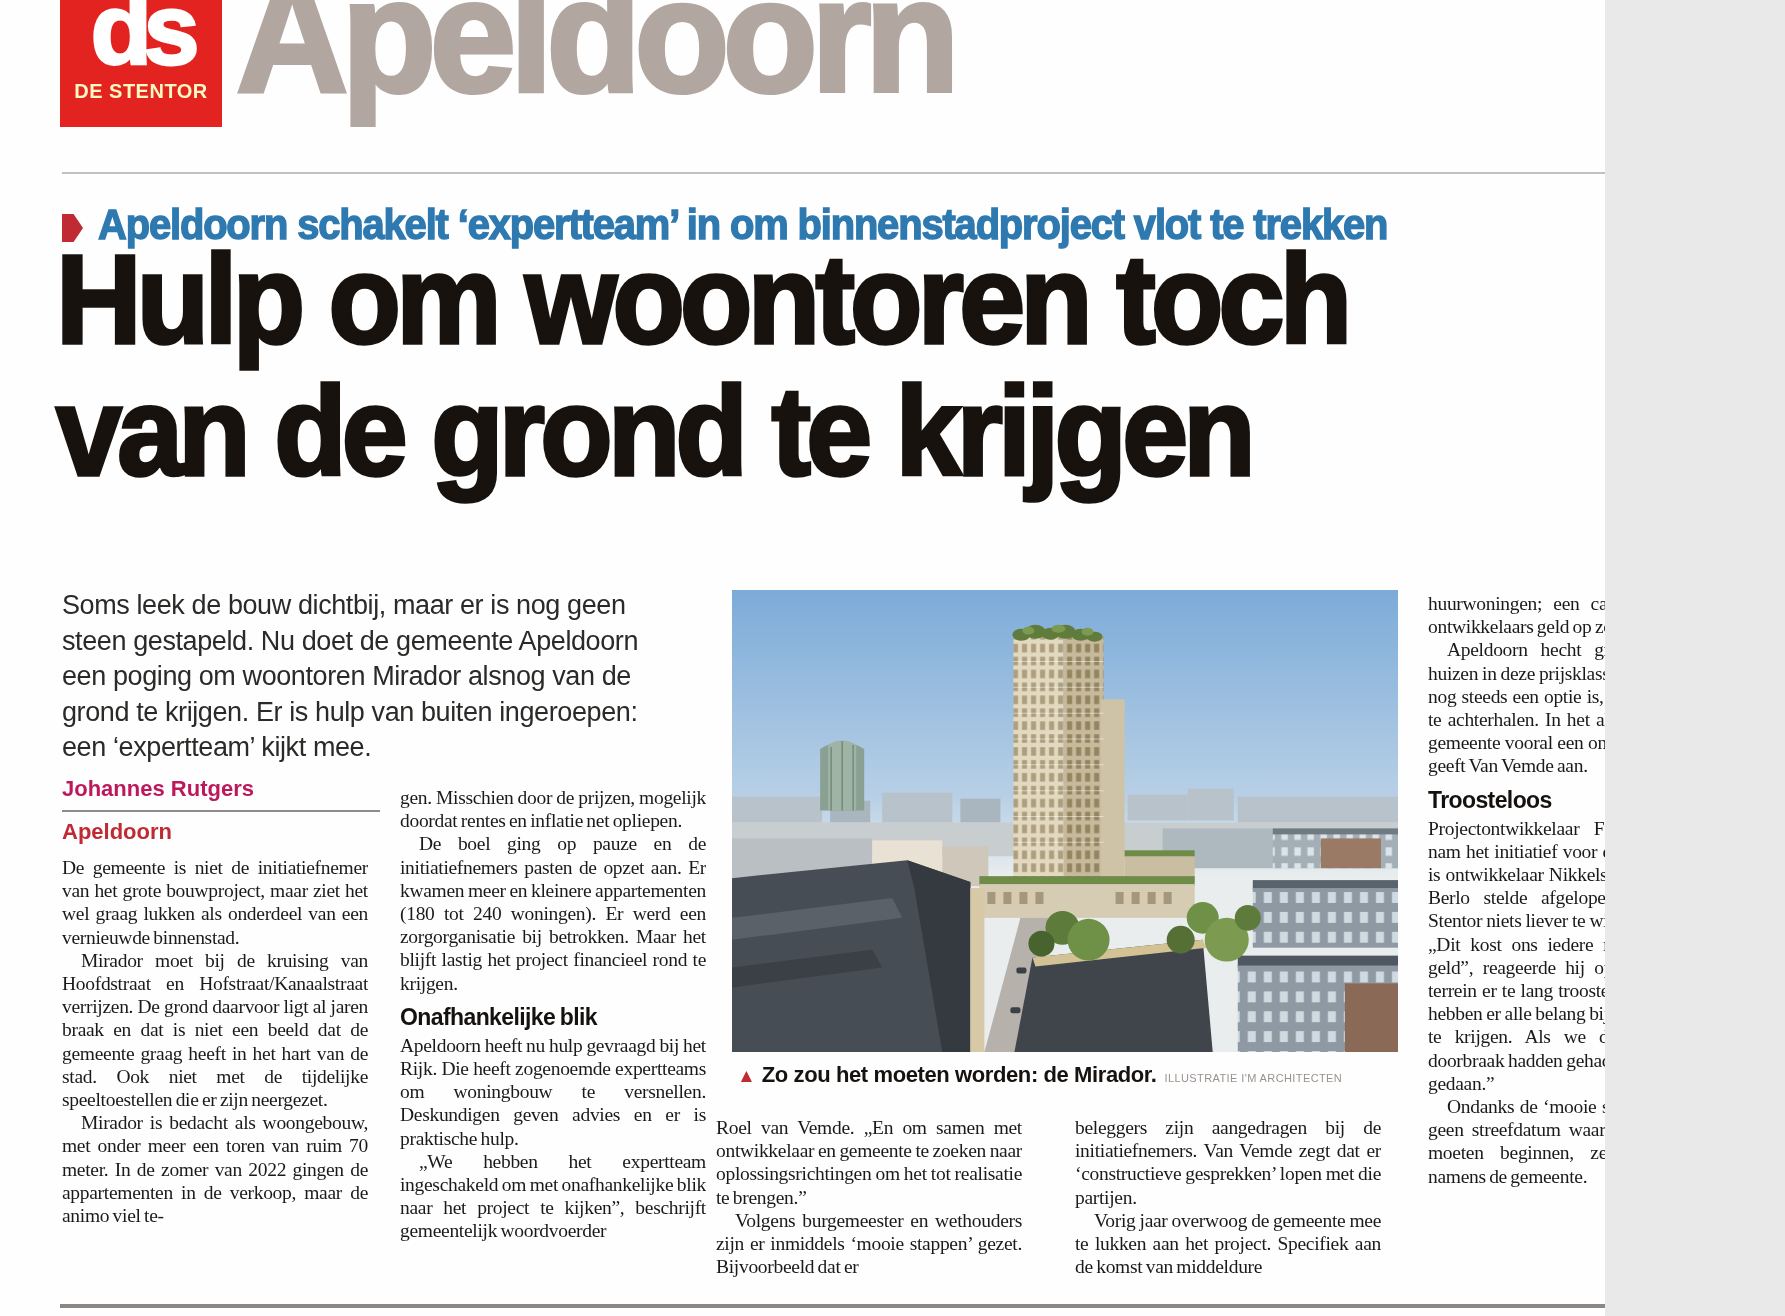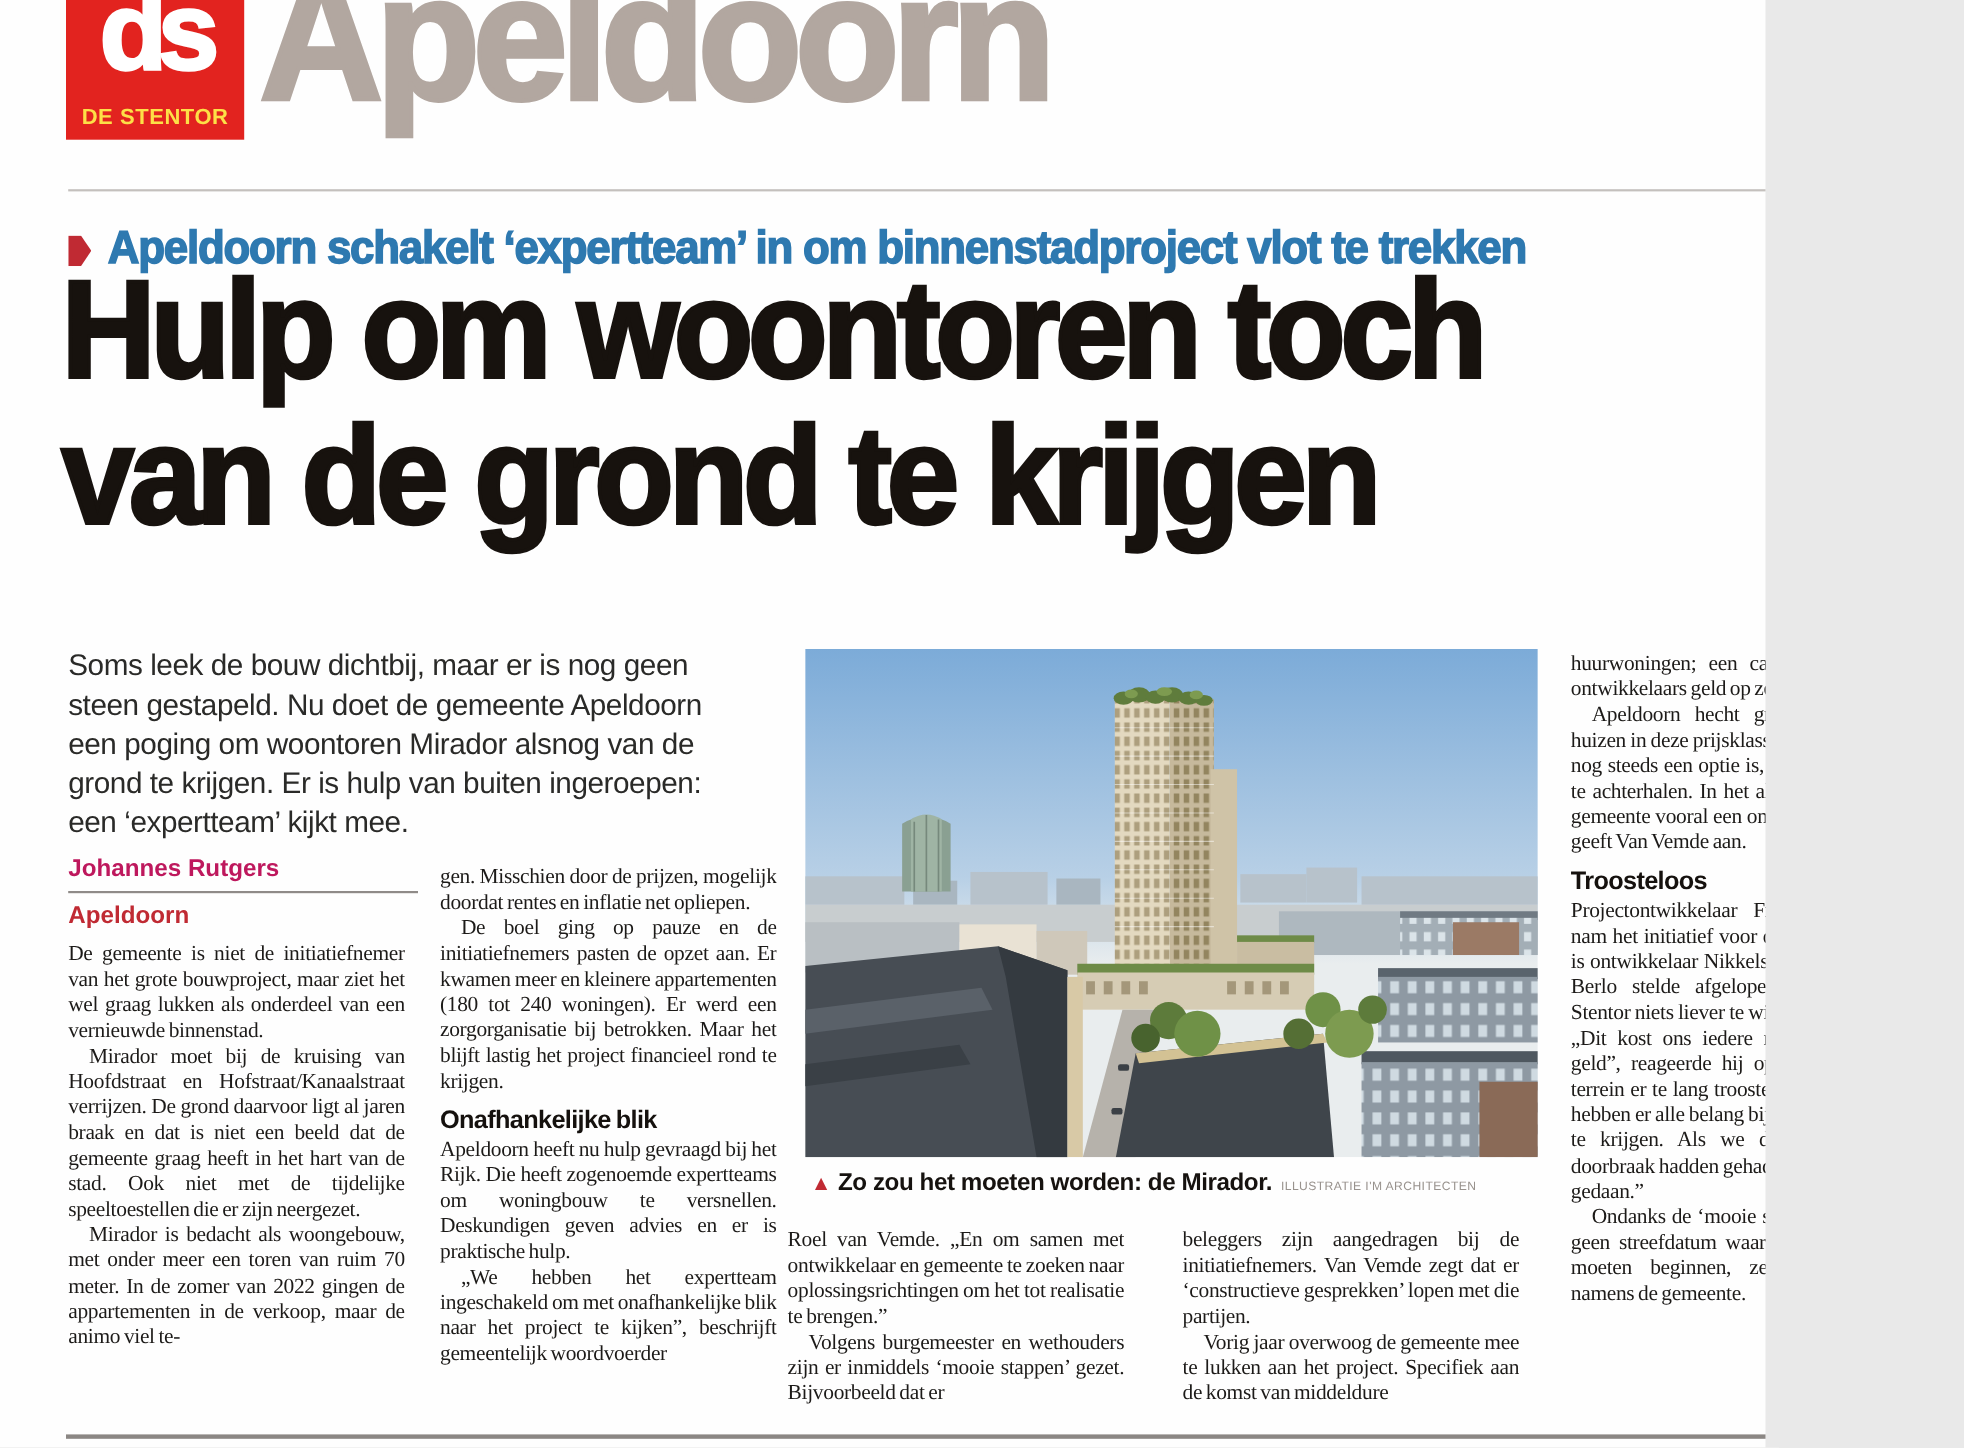--- a/index.html
+++ b/index.html
@@ -4,22 +4,22 @@
 <style>
   html,body{margin:0;padding:0;background:#e9e9e9;}
   .page{position:relative;width:1605px;height:1316px;background:#fefefe;overflow:hidden;
         font-family:"Liberation Sans",sans-serif;}
 
   
   .logo{position:absolute;left:60px;top:-5px;width:162px;height:132px;background:#e2231f;}
   .logo-abbr{position:absolute;top:-16px;left:0;right:0;text-align:center;
              font:700 100px/1 "Liberation Sans",sans-serif;color:#fff;letter-spacing:-8px;
              -webkit-text-stroke:3px #fff;}
-  .logo-name{position:absolute;bottom:10px;left:0;right:0;text-align:center;
-             font:700 20px/1 "Liberation Sans",sans-serif;color:#fde047;letter-spacing:.5px;}
+  .logo-name{position:absolute;bottom:26px;left:0;right:0;text-align:center;
+             font:700 20px/1 "Liberation Sans",sans-serif;color:#fef9c3;letter-spacing:.5px;}
   .section-title{position:absolute;left:236px;top:-46px;font:700 162px/1 "Liberation Sans",sans-serif;
              color:#b2a7a0;letter-spacing:-7px;-webkit-text-stroke:4px #b2a7a0;
              transform:scaleX(.96);transform-origin:left top;white-space:nowrap;}
   .top-rule{position:absolute;left:62px;top:172px;width:1660px;height:2px;background:#c4c0bd;}
 
   
   .kicker{position:absolute;left:62px;top:204px;display:flex;align-items:center;gap:15px;justify-content:center;}
   .kicker-bullet{width:21px;height:28px;background:#c02a33;flex:0 0 auto;margin-top:6px;
              clip-path:polygon(0 0,55% 0,100% 50%,55% 100%,0 100%);}
   .kicker-text{font:700 42px/1 "Liberation Sans",sans-serif;color:#2e79b0;letter-spacing:-1.2px;

